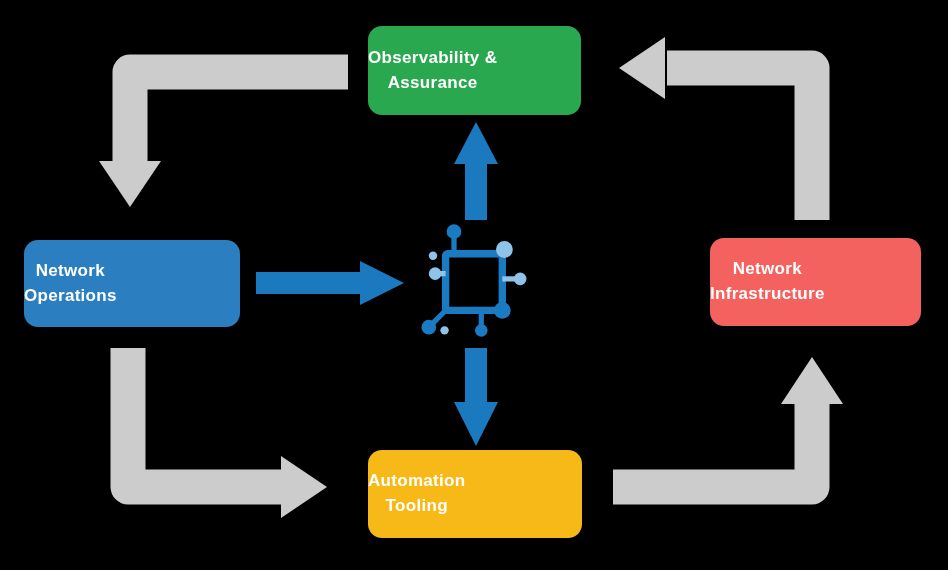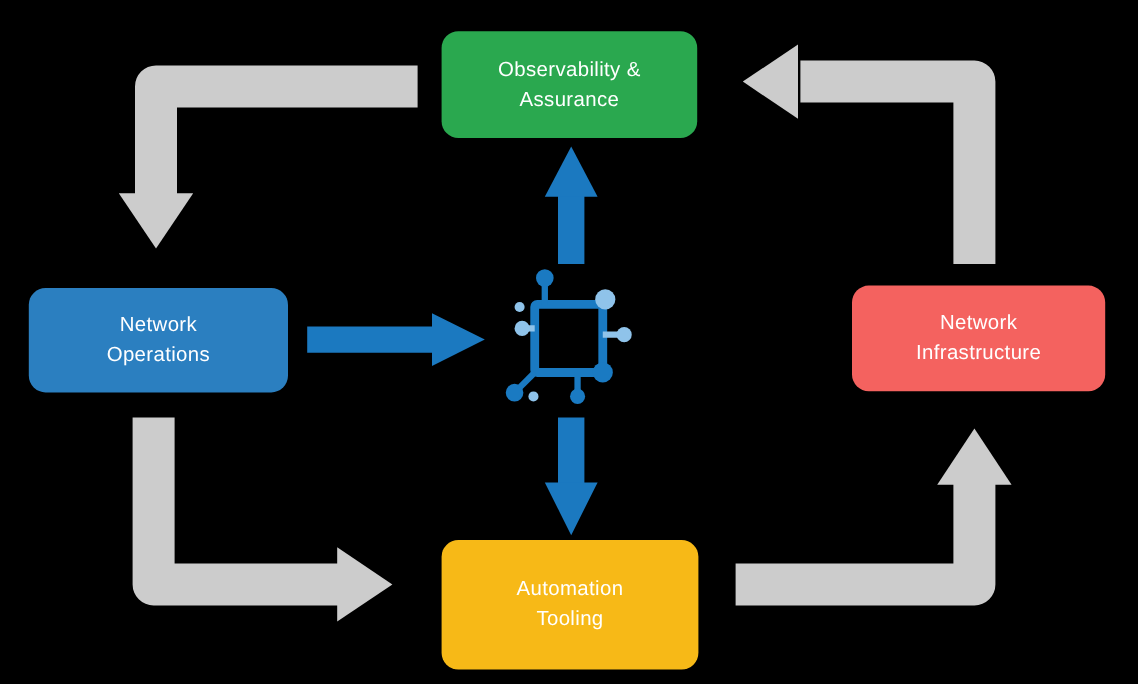--- a/index.html
+++ b/index.html
@@ -33,32 +33,31 @@
     stroke: var(--arrow-blue, #1b79c0);
     stroke-width: 22;
     stroke-linejoin: round;
   }
   .blue-head { fill: var(--arrow-blue, #1b79c0); }
   .node {
     position: absolute;
     border-radius: 14px;
     display: flex;
     align-items: center;
-    justify-content: center;
     text-align: center;
     color: var(--text, #fff);
     font-size: 17px;
-    font-weight: 400;
+    font-weight: 700;
     letter-spacing: 0.3px;
     line-height: 1.45;
   }
   .node-label { white-space: pre-line; }
   .node-observability { background: var(--node-green, #2aa84f); left: 368px; top: 26px;  width: 213px; height: 89px; }
   .node-netops        { background: var(--node-blue, #2b7fc0);  left: 24px;  top: 240px; width: 216px; height: 87px; }
-  .node-automation    { background: var(--node-yellow, #f7b917);left: 368px; top: 450px; width: 214px; height: 108px; }
+  .node-automation    { background: var(--node-yellow, #f7b917);left: 368px; top: 450px; width: 214px; height: 88px; }
   .node-infra         { background: var(--node-red, #f4625f);   left: 710px; top: 238px; width: 211px; height: 88px; }
   svg.center-icon {
     position: absolute;
     left: 412px;
     top: 216px;
     width: 126px;
     height: 130px;
   }
 </style>
 </head>

